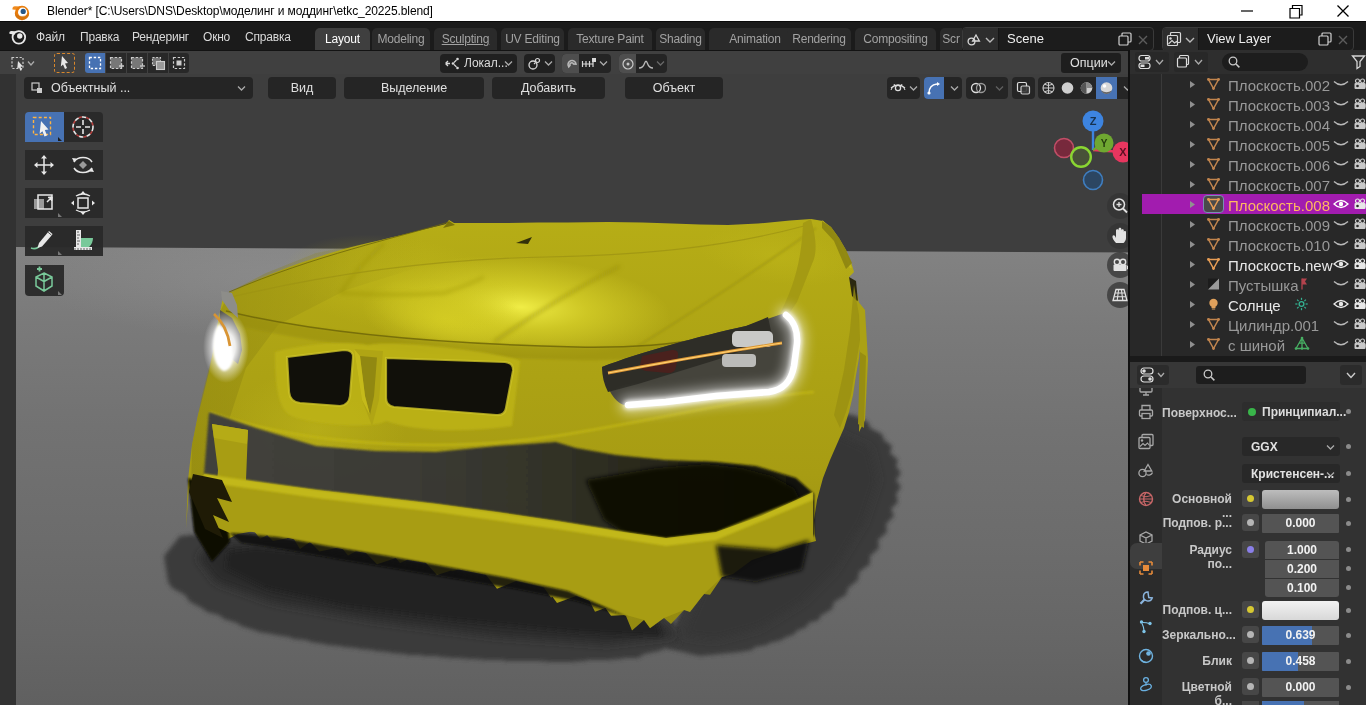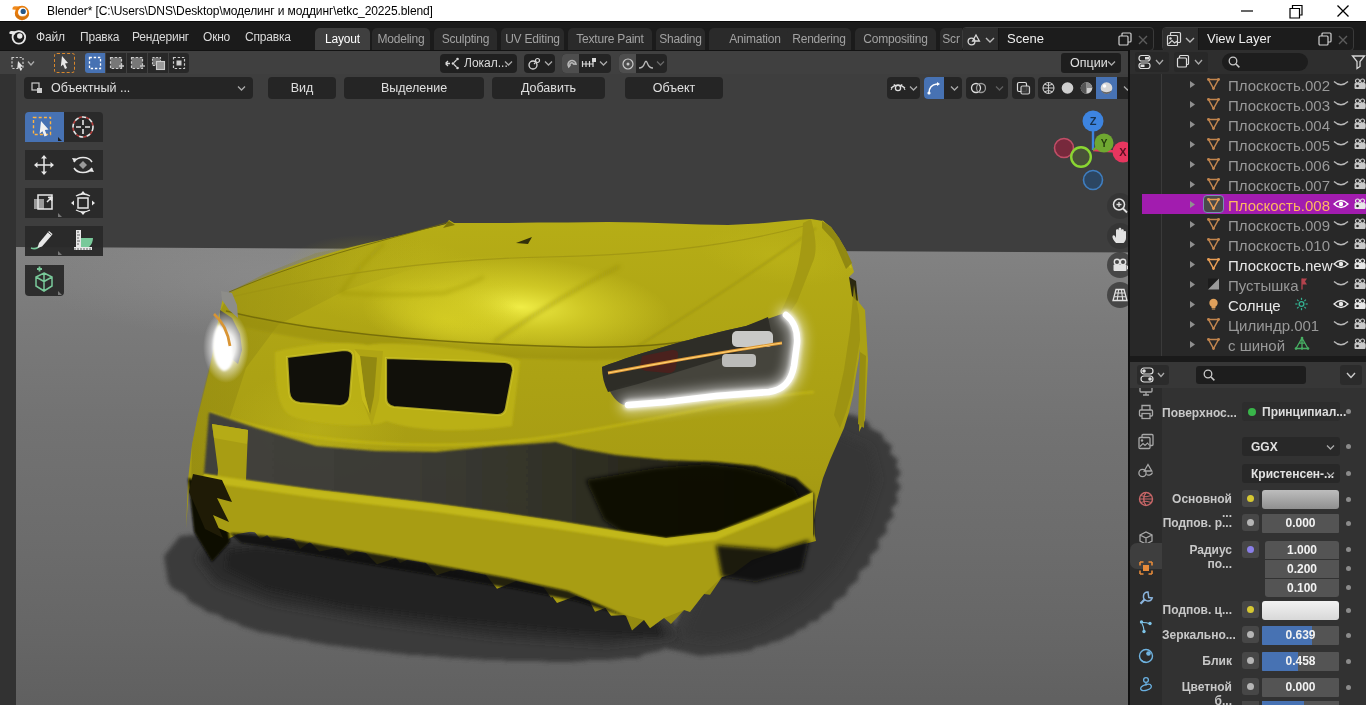--- a/index.html
+++ b/index.html
@@ -73,21 +73,21 @@
       <circle cx="12" cy="11.5" r="7" fill="none" stroke="#e8e8e8" stroke-width="2"></circle>
       <circle cx="13" cy="10" r="3" fill="#e8e8e8"></circle>
     </svg>
     <div class="menu" style="left:36px;">Файл</div>
     <div class="menu" style="left:80px;">Правка</div>
     <div class="menu" style="left:132px;">Рендеринг</div>
     <div class="menu" style="left:203px;">Окно</div>
     <div class="menu" style="left:245px;">Справка</div>
     <div class="tab active" style="left:315px; width:55px;">Layout</div>
     <div class="tab" style="left:372px; width:58px;">Modeling</div>
-    <div class="tab" style="left:434px; width:63px;">Sculpting</div>
+    <div class="tab" style="left:434px; width:63px;text-decoration:underline;">Sculpting</div>
     <div class="tab" style="left:501px; width:63px;">UV Editing</div>
     <div class="tab" style="left:568px; width:84px;">Texture Paint</div>
     <div class="tab" style="left:656px; width:49px;">Shading</div>
     <div class="tab" style="left:709px; width:92px;">Animation</div>
     <div class="tab" style="left:787px; width:64px;">Rendering</div>
     <div class="tab" style="left:855px; width:81px;">Compositing</div>
     <div class="tab" style="left:940px; width:22px; border-radius:5px 0 0 0; overflow:hidden;">Scr</div>
 
     <div class="abs" style="left:962px; top:5px; width:192px; height:24px; background:#1c1c1c; border:1px solid #3a3a3a; border-radius:4px;">
       <div class="abs" style="left:0; top:0; width:36px; height:22px; background:#2d2d2d; border-radius:3px 0 0 3px; border-right:1px solid #161616;"></div>

